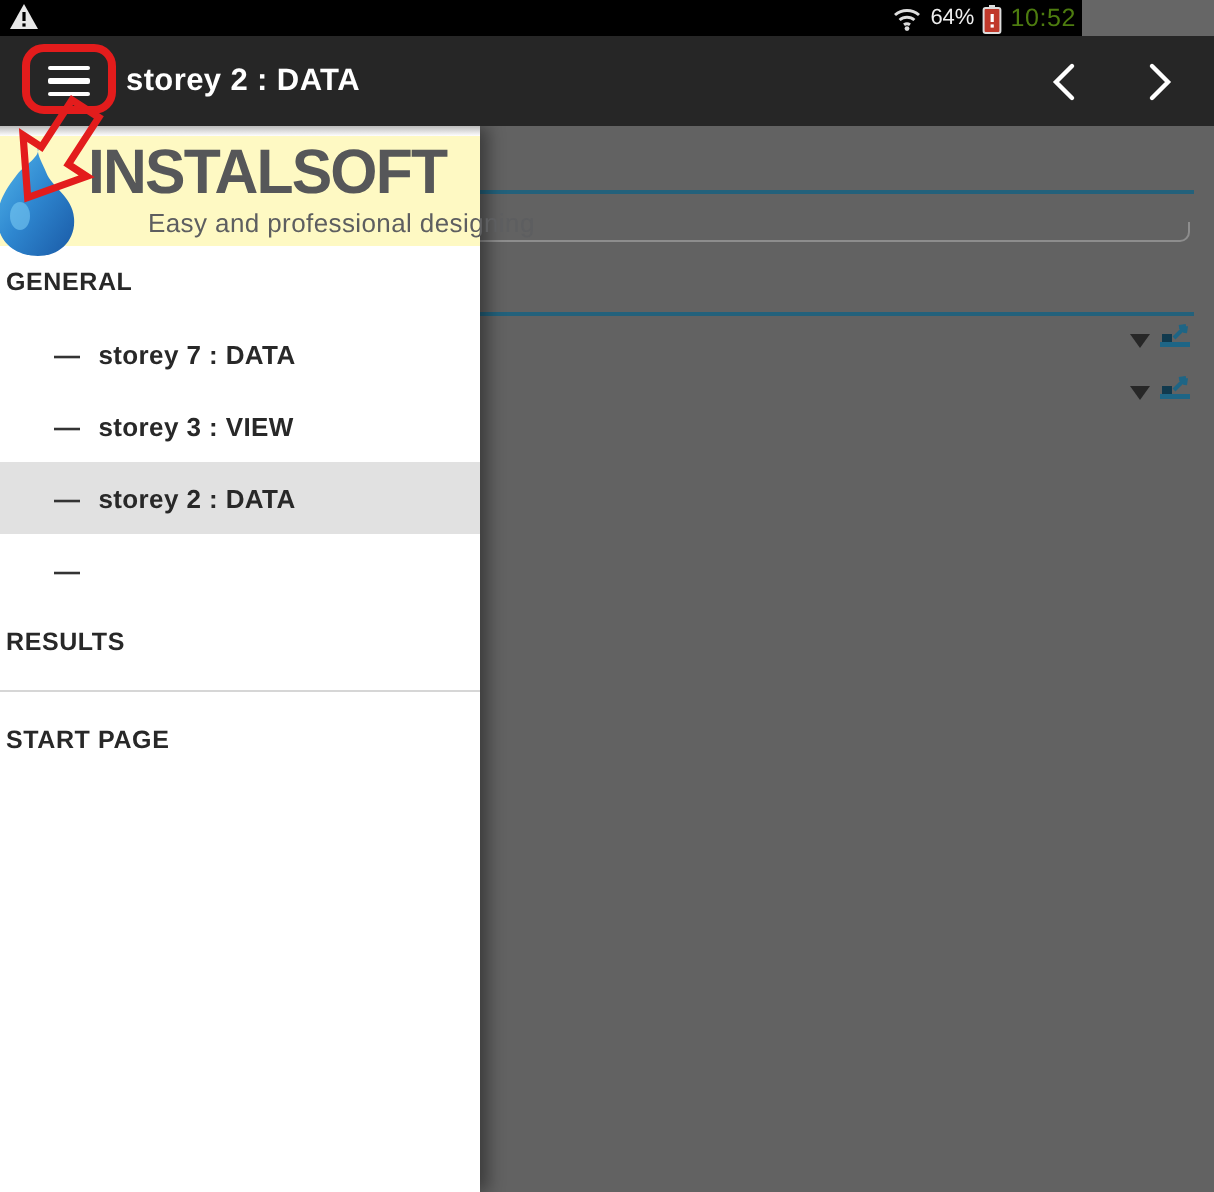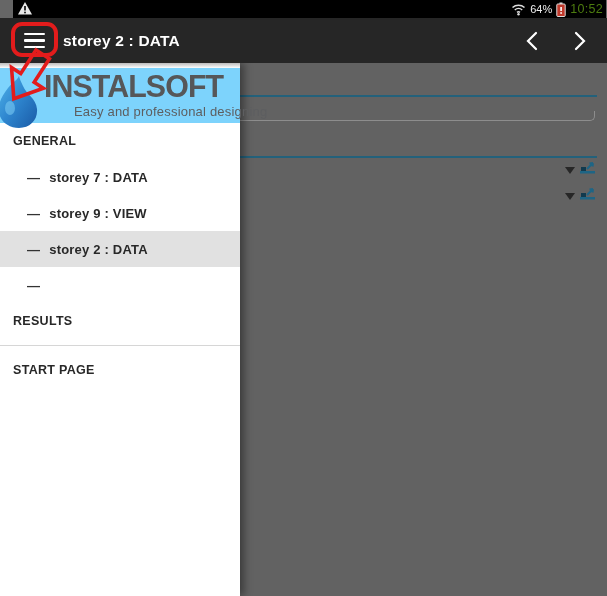--- a/index.html
+++ b/index.html
@@ -5,21 +5,21 @@
   * { margin:0; padding:0; box-sizing:border-box; }
   html,body { width:607px; height:596px; }
   body {
     position:relative; overflow:hidden;
     font-family:"Liberation Sans", sans-serif;
     background:#666;
   }
 
   
   .status-bar {
-    position:absolute; top:0; left:13px; width:593px; height:18px;
+    position:absolute; top:0; left:0; width:541px; height:18px;
     background:#000; color:#fff;
     display:flex; align-items:center;
     z-index:30;
   }
   .status-left { position:absolute; left:4px; top:1px; }
   .status-right {
     position:absolute; right:3px; top:0; height:18px;
     display:flex; align-items:center; gap:4px;
   }
   .status-pct { font-size:11px; color:#eee; }
@@ -74,41 +74,41 @@
     position:absolute; top:63px; left:0; width:607px; height:533px;
     background:rgba(0,0,0,0.36); z-index:5;
   }
 
   
   .drawer {
     position:absolute; top:63px; left:0; width:240px; height:533px;
     background:#fff; z-index:10;
     box-shadow:4px 0 8px rgba(0,0,0,0.40);
   }
-  .drawer-header { position:relative; height:60px; background:#7dd3fc; }
+  .drawer-header { position:relative; height:60px; background:#fef9c3; }
   .drawer-header::before {
     content:""; position:absolute; top:0; left:0; right:0; height:5px;
     background:linear-gradient(#bbb,#fff);
   }
   .logo-drop { position:absolute; left:-2px; top:7px; width:44px; height:60px; z-index:2; }
   .logo-title {
     position:absolute; left:44px; top:5px;
     font-size:33px; font-weight:800; color:#565759;
     letter-spacing:-1px; transform:scaleX(0.92) scaleY(0.95);
     transform-origin:left top; white-space:nowrap;
   }
   .logo-tagline {
     position:absolute; left:74px; top:41px;
     font-size:13px; color:#5d5e60; letter-spacing:0.2px; white-space:nowrap;
   }
 
   .drawer-menu { position:absolute; top:60px; left:0; width:240px; }
   .menu-item {
     height:36px; display:flex; align-items:center;
-    padding-left:13px; cursor:pointer;
+    padding-left:3px; cursor:pointer;
     font-size:12.5px; font-weight:700; color:#282828; letter-spacing:0.3px;
   }
   .menu-item.sub { padding-left:27px; font-size:13px; letter-spacing:0.2px; }
   .menu-item.sub .dash { margin-right:9px; font-weight:700; color:#333; }
   .menu-item.selected { background:#e1e1e1; }
   .menu-divider { height:1px; background:#d6d6d6; margin:6px 0; }
 
   
   .annot-box {
     position:absolute; left:11px; top:22px; width:47px; height:35px;
@@ -205,21 +205,21 @@
   <div class="drawer-menu">
     <div class="menu-item">
       <span>GENERAL</span>
     </div>
     <div class="menu-item sub">
       <span class="dash">—</span>
       <span>storey 7 : DATA</span>
     </div>
     <div class="menu-item sub">
       <span class="dash">—</span>
-      <span>storey 9 : VIEW</span>
+      <span>storey 3 : VIEW</span>
     </div>
     <div class="menu-item sub selected">
       <span class="dash">—</span>
       <span>storey 2 : DATA</span>
     </div>
     <div class="menu-item sub">
       <span class="dash">—</span>
     </div>
     <div class="menu-item">
       <span>RESULTS</span>

